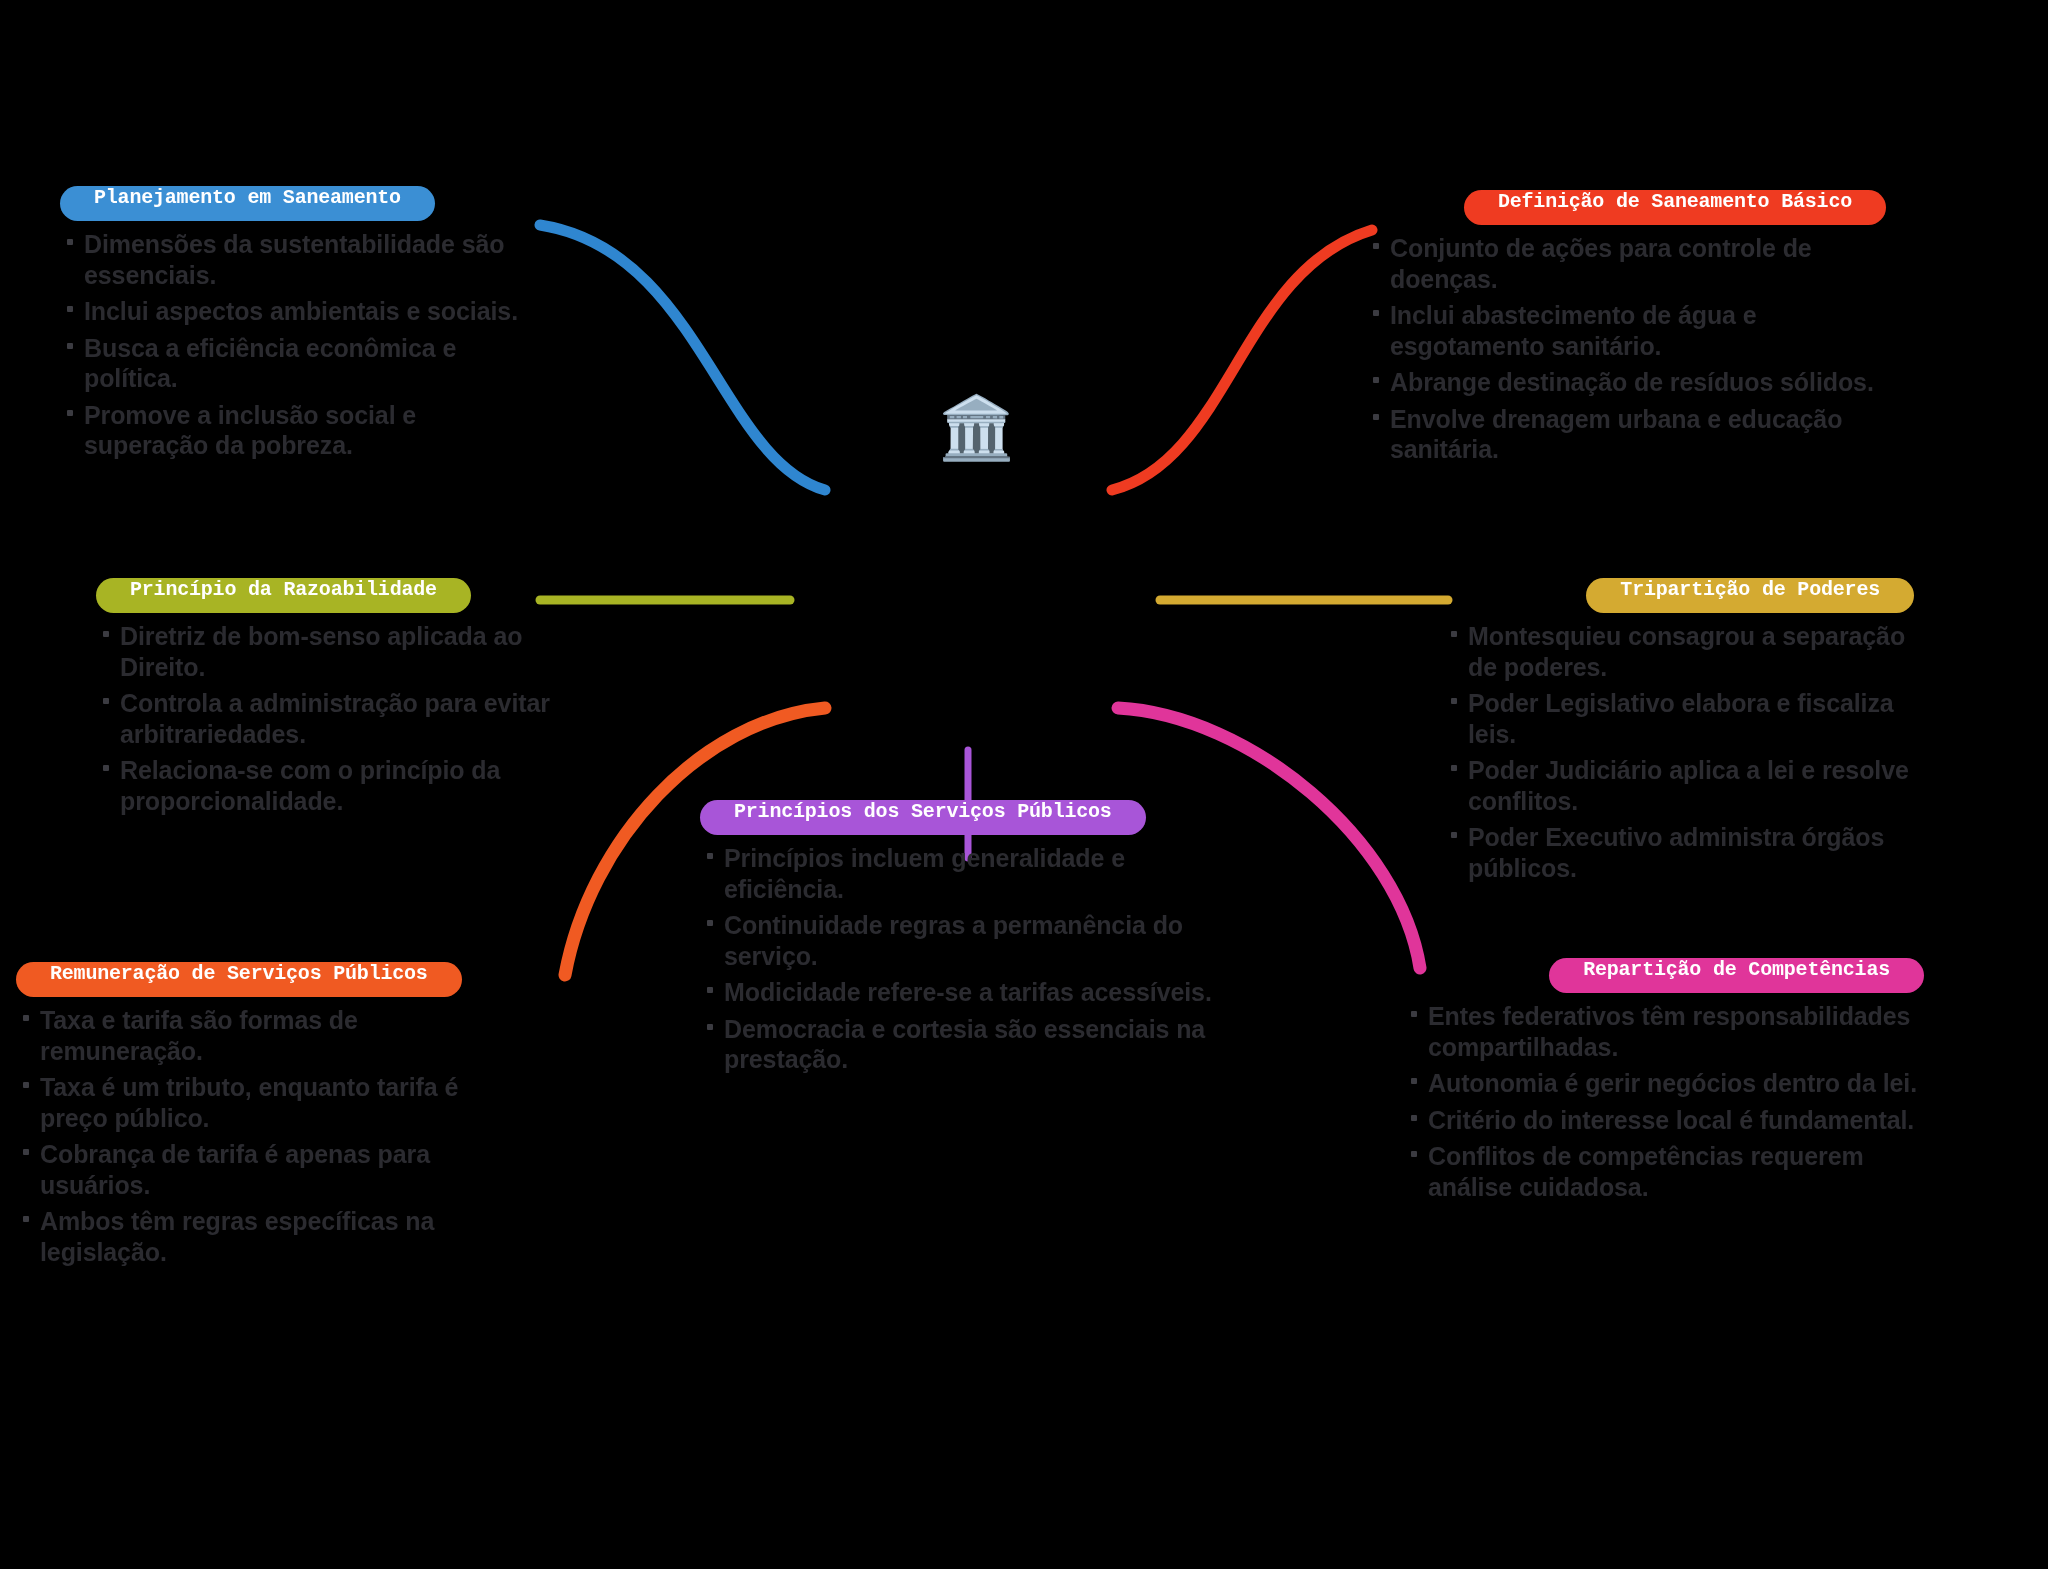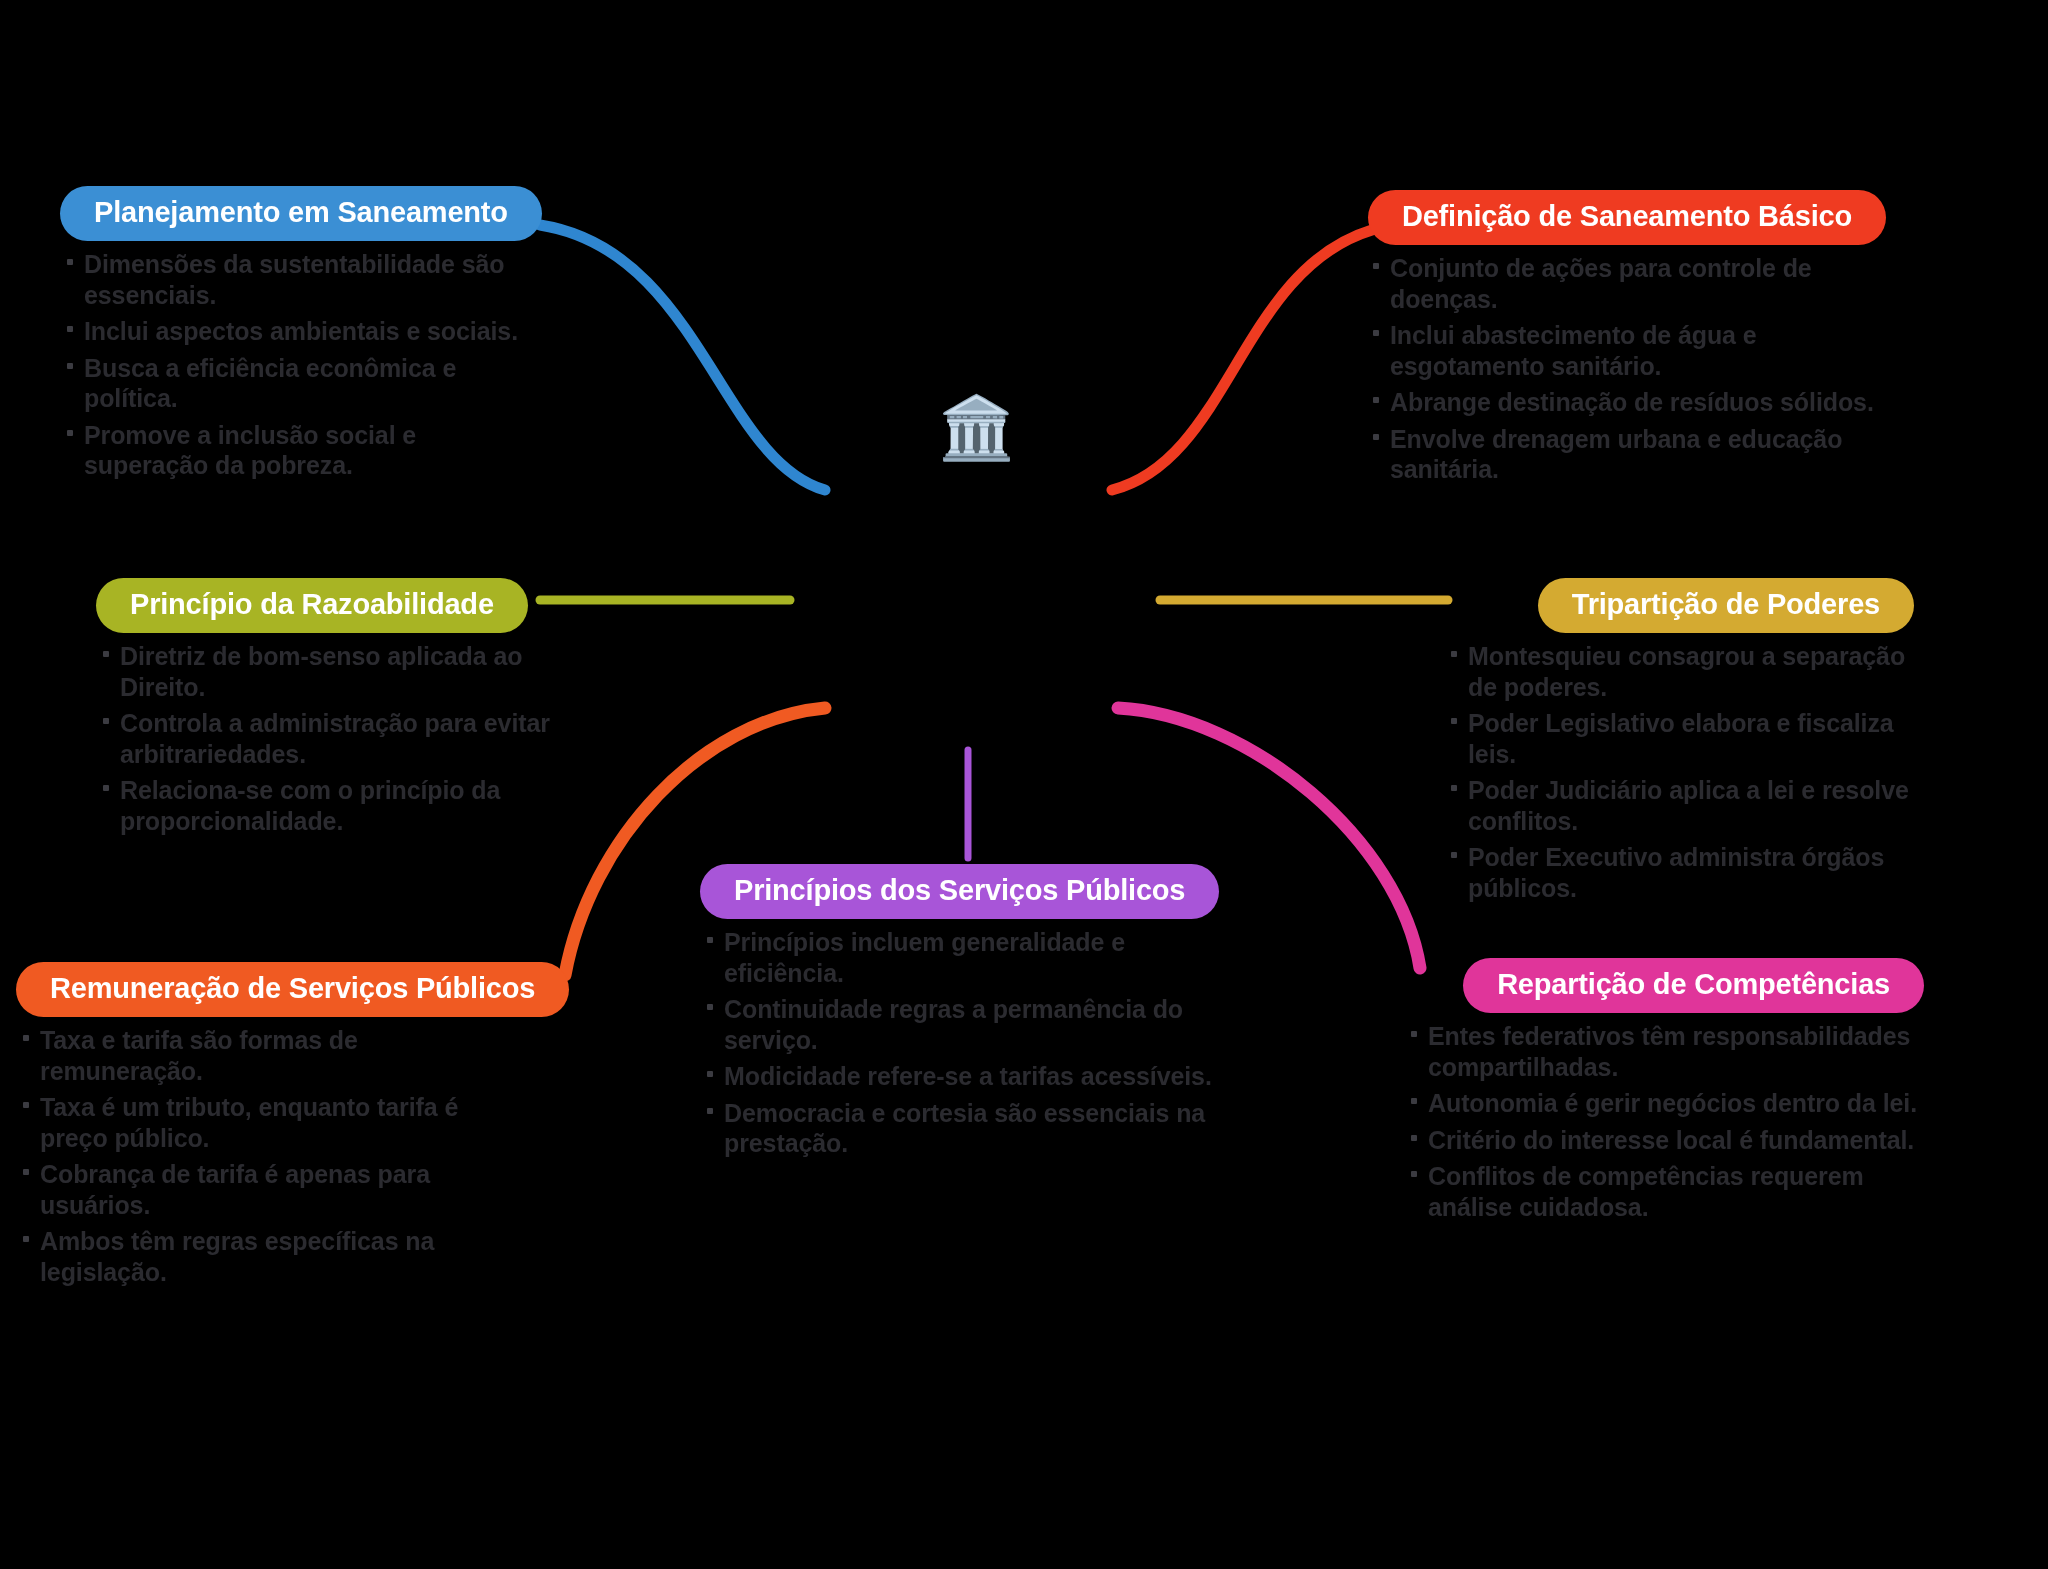--- a/index.html
+++ b/index.html
@@ -8,27 +8,28 @@
     font-family:"Liberation Sans","DejaVu Sans",sans-serif;
     background:#000;
   }
   #canvas{position:absolute;inset:0;width:2048px;height:1569px;}
   svg.links{position:absolute;left:0;top:0;width:2048px;height:1569px;pointer-events:none;}
 
   .node{position:absolute;}
   .pill{
     display:inline-block;
     border-radius:60px;
-    padding:10px 34px 12px 34px;
+    padding:0 34px 12px 34px;
     color:#ffffff;
     font-weight:bold;
-    font-size:29px;
+    font-size:20px;
     line-height:1.15;
     letter-spacing:-0.2px;
     white-space:nowrap;
+    font-family:Liberation Mono, monospace;
   }
   .bullets{
     list-style:none;
     margin:8px 0 0 0;
     padding:0;
   }
   .bullets li{
     position:relative;
     color:#2b2b30;
     font-size:25px;
@@ -46,21 +47,21 @@
     background:#3b3b41;
     border-radius:1px;
   }
 
   
   #n-planejamento{left:60px;top:186px;width:480px;}
   #n-definicao{left:1366px;top:190px;width:520px;}
   #n-razoabilidade{left:96px;top:578px;width:470px;}
   #n-tripartição{left:1444px;top:578px;width:470px;}
   #n-remuneracao{left:16px;top:950px;width:500px;margin-top:12px;}
-  #n-principios{left:700px;top:864px;width:540px;}
+  #n-principios{left:700px;top:800px;width:540px;}
   #n-reparticao{left:1404px;top:958px;width:520px;}
 
   
   .align-right{text-align:right;}
   .align-right .bullets{text-align:left;}
 
   .center-icon{
     position:absolute;
     left:938px;top:392px;
     width:72px;height:72px;

